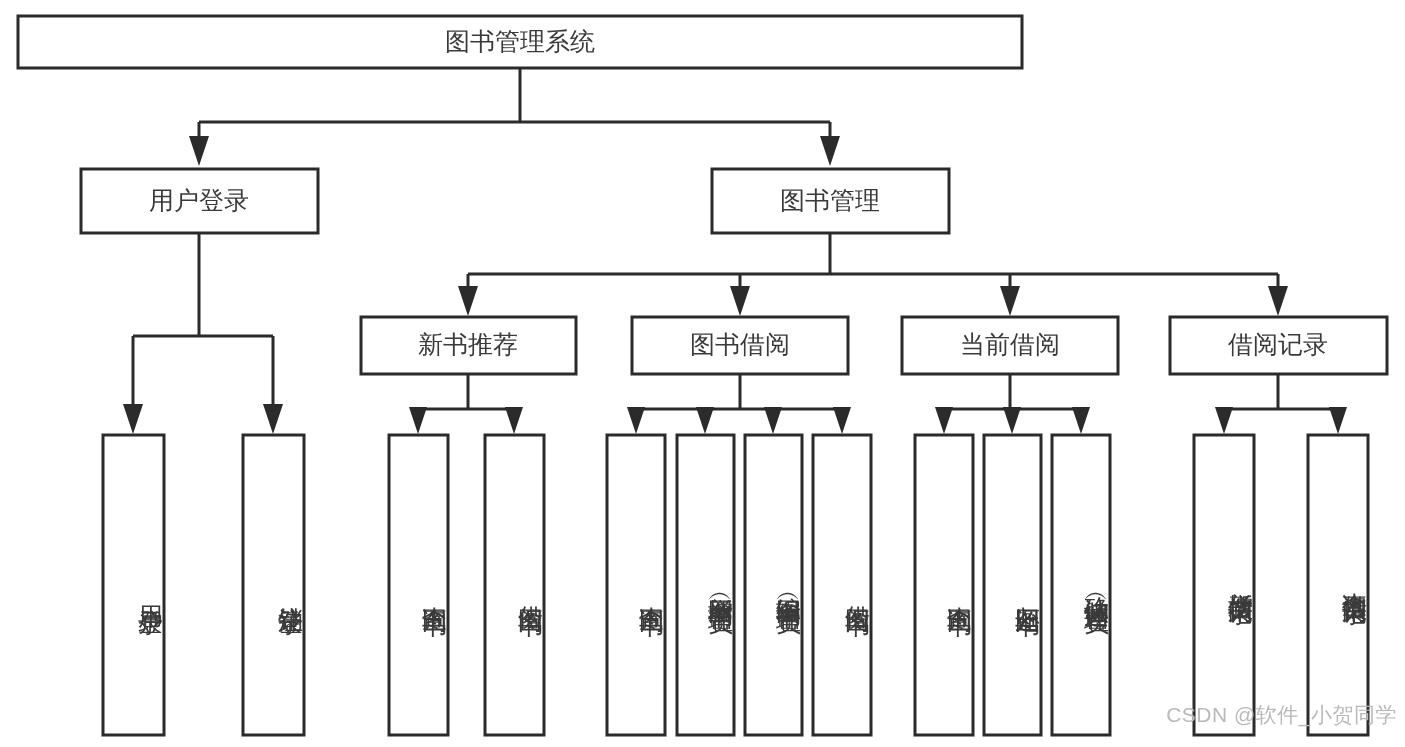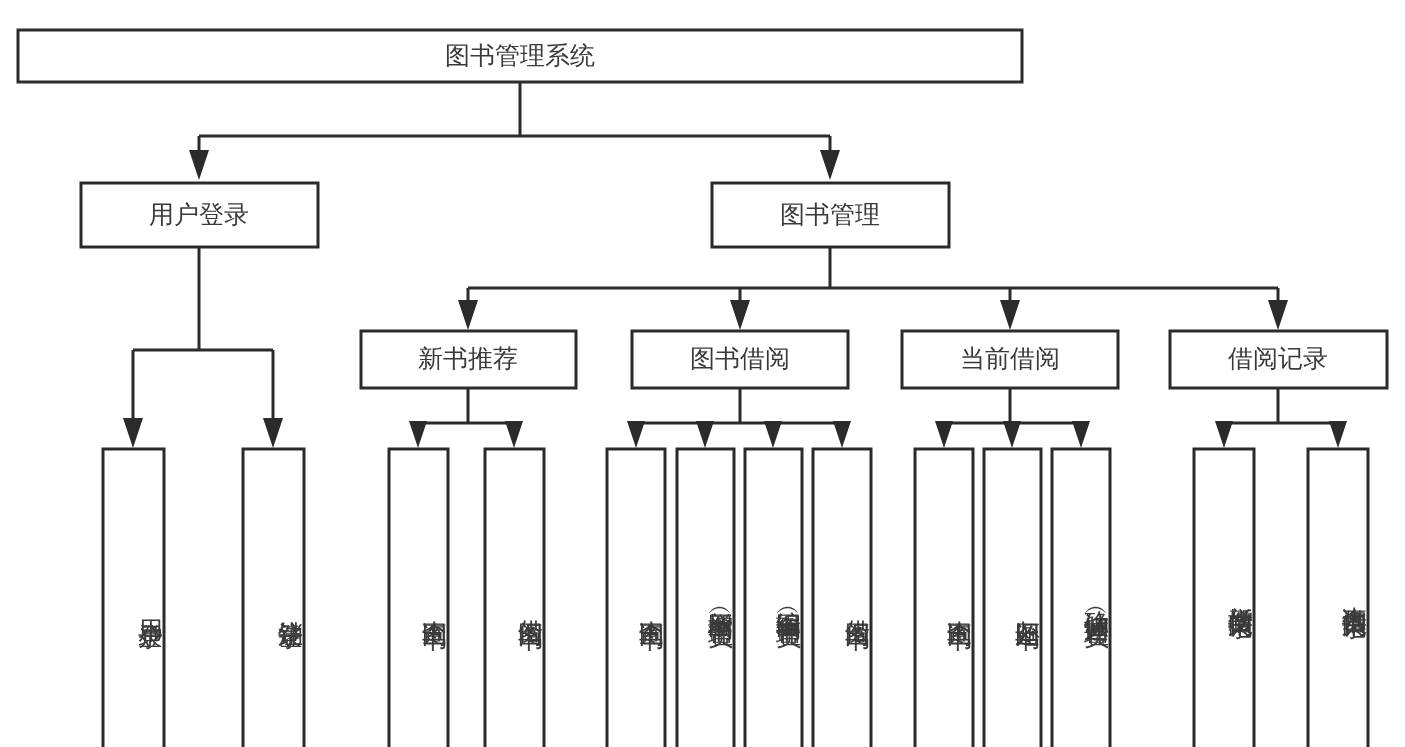--- a/index.html
+++ b/index.html
@@ -11,21 +11,20 @@
     width: 1405px;
     height: 747px;
     font-family: "Liberation Sans", "DejaVu Sans", sans-serif;
     overflow: hidden;
   }
   #chart-root {
     position: relative;
     width: 1405px;
     height: 733px;
     background: #ffffff;
-    margin-top: 14px;
   }
   svg#flow-svg {
     position: absolute;
     top: 0;
     left: 0;
     width: 1405px;
     height: 747px;
     display: block;
   }
   .node-rect {
@@ -199,14 +198,15 @@
   <div class="node-label-v" style="left:745px; top:443px; width:57px; height:285px;">编辑图书（管理员）</div>
   <div class="node-label-v" style="left:813px; top:500px; width:58px; height:180px;">借阅图书</div>
 
   <div class="node-label-v" style="left:915px; top:500px; width:58px; height:180px;">查询图书</div>
   <div class="node-label-v" style="left:984px; top:500px; width:57px; height:180px;">归还图书</div>
   <div class="node-label-v" style="left:1052px; top:443px; width:58px; height:285px;">确认归还（管理员）</div>
 
   <div class="node-label-v" style="left:1194px; top:455px; width:60px; height:245px;">新增借阅记录</div>
   <div class="node-label-v" style="left:1308px; top:455px; width:60px; height:245px;">查询借阅记录</div>
 
+  <div class="watermark">CSDN @软件_小贺同学</div>
 
 </div>
 
 </body></html>

